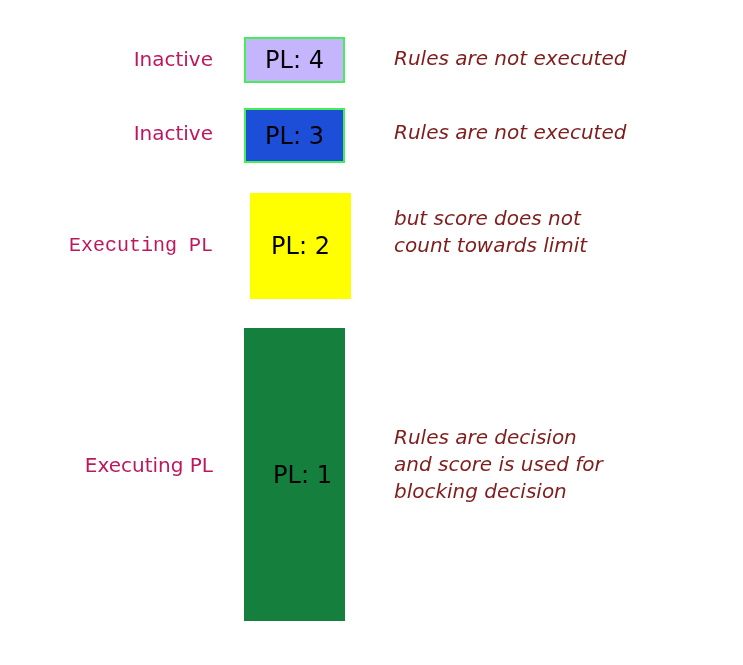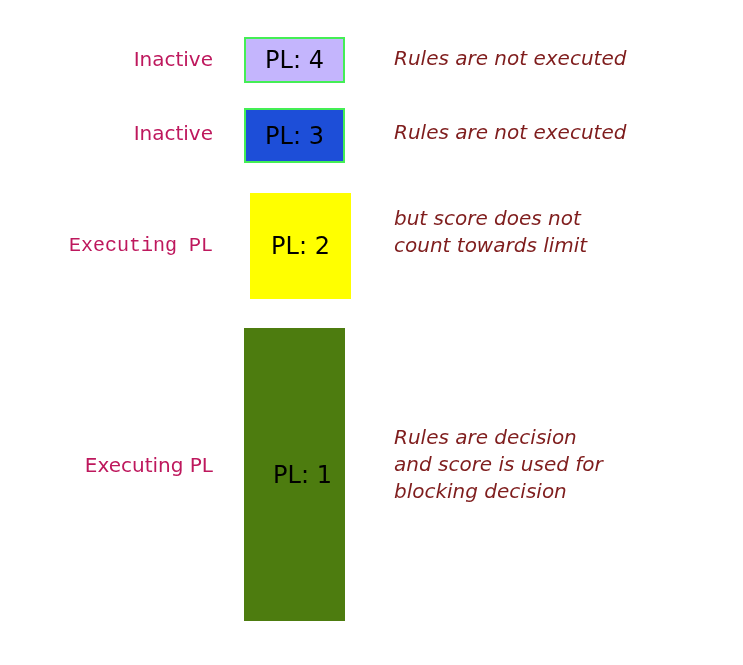--- a/index.html
+++ b/index.html
@@ -66,21 +66,21 @@
   .pl-box.level3 {
     background: #1d4ed8;
     border: 2px solid #44ee55;
   }
   .pl-box.level2 {
     background: #ffff00;
     border: none;
     margin-left: 6px;
   }
   .pl-box.level1 {
-    background: #4d7c0f;
+    background: #15803d;
     border: none;
     padding-left: 16px;
   }
 
   
   .desc {
     position: absolute;
     left: 394px;
     width: 340px;
     font-size: 20px;

